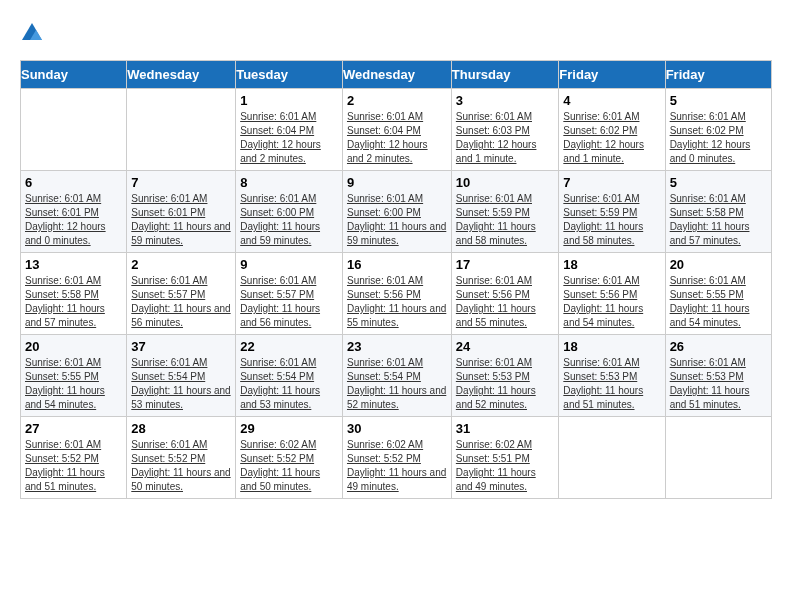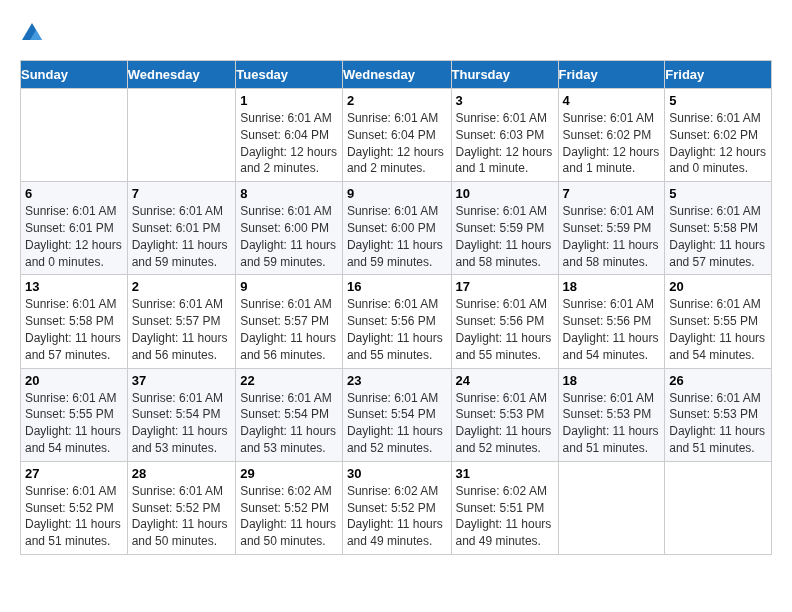--- a/index.html
+++ b/index.html
@@ -72,23 +72,24 @@
     tbody tr:nth-child(even) td {
       background: #f5f7fa;
     }
     .day-num {
       font-size: 13px;
       font-weight: bold;
       display: block;
       margin-bottom: 2px;
     }
     .day-info {
-      font-size: 12px;
+      font-size: 10px;
       color: #333;
       line-height: 1.4;
+      text-decoration: underline;
     }
     .empty-cell {
       background: #fff !important;
     }
   </style>
 </head>
 <body>
 
 <div class="header">
   <div class="logo">

